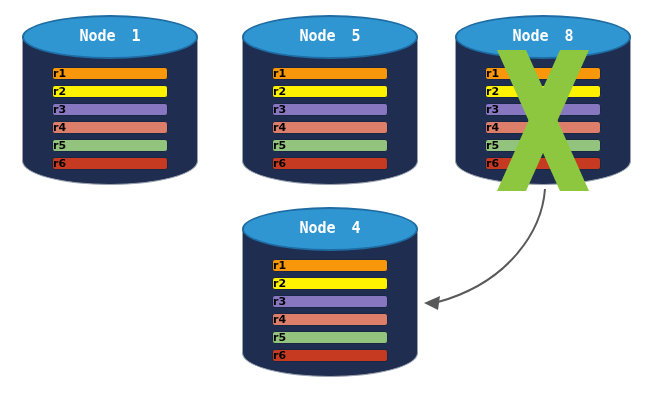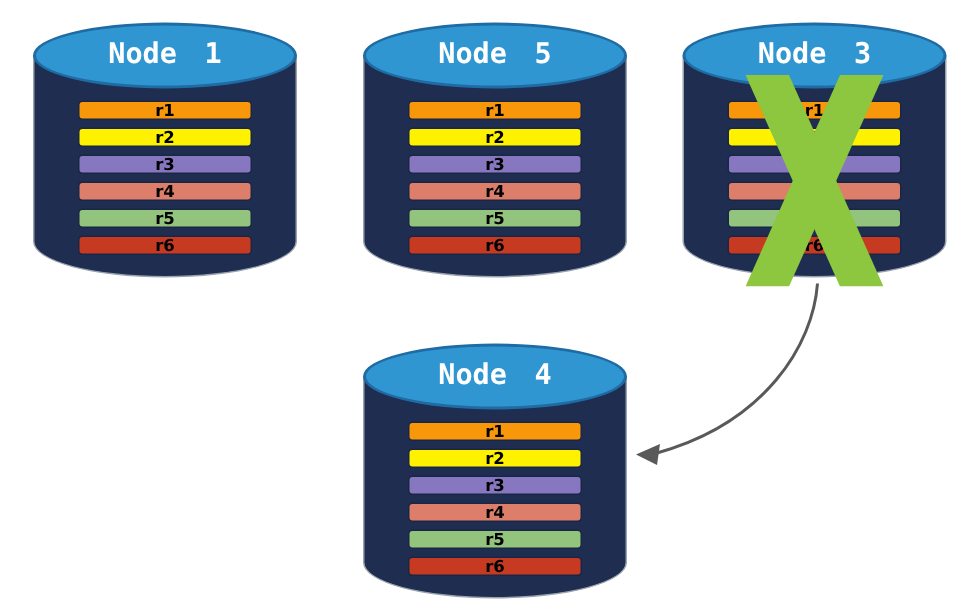--- a/index.html
+++ b/index.html
@@ -36,39 +36,39 @@
     border: 2px solid #1e6ca3;
     border-radius: 50%;
   }
   .node-label {
     position: absolute;
     top: 12px;
     left: 0; right: 0;
     text-align: center;
     font-family: "DejaVu Sans Mono", monospace;
     font-weight: bold;
-    font-size: 19px;
+    font-size: 15px;
     line-height: 19px;
     color: #ffffff;
     word-spacing: 7px;
   }
   .rows {
     position: absolute;
     left: 30px;
     top: 52px;
     width: 116px;
   }
   .row-bar {
     box-sizing: border-box;
     width: 116px;
     height: 13px;
     margin-bottom: 5px;
     border: 1px solid #1a2744;
     border-radius: 3px;
-    text-align: center;
+    text-align: left;
   }
   .row-label {
     display: block;
     font-size: 11px;
     line-height: 11px;
     font-weight: bold;
     color: #000000;
     font-family: "DejaVu Sans", sans-serif;
   }
   .x-overlay {
@@ -139,21 +139,21 @@
         </div>
       <div class="row-bar" style="background-color: rgb(198, 58, 34);">
           <span class="row-label">r6</span>
         </div>
     </div>
   </div>
 
   <div class="node" style="left:455px; top:15px;">
     <div class="cyl-lower" style="background-color: rgb(30, 45, 80);"></div>
     <div class="cyl-top" style="background-color: rgb(48, 150, 210);"></div>
-    <div class="node-label">Node 3</div>
+    <div class="node-label">Node 8</div>
     <div class="rows">
       <div class="row-bar" style="background-color: rgb(247, 151, 9);">
           <span class="row-label">r1</span>
         </div>
       <div class="row-bar" style="background-color: rgb(255, 242, 0);">
           <span class="row-label">r2</span>
         </div>
       <div class="row-bar" style="background-color: rgb(134, 119, 192);">
           <span class="row-label">r3</span>
         </div>
@@ -166,21 +166,21 @@
       <div class="row-bar" style="background-color: rgb(198, 58, 34);">
           <span class="row-label">r6</span>
         </div>
     </div>
     <svg class="x-overlay" viewBox="0 0 92 141">
       <polygon points="0,0 29,0 92,141 63,141" fill="#8DC63F"></polygon>
       <polygon points="63,0 92,0 29,141 0,141" fill="#8DC63F"></polygon>
     </svg>
   </div>
 
-  <div class="node" style="left:242px; top:229px;">
+  <div class="node" style="left:242px; top:207px;">
     <div class="cyl-lower" style="background-color: rgb(30, 45, 80);"></div>
     <div class="cyl-top" style="background-color: rgb(48, 150, 210);"></div>
     <div class="node-label">Node 4</div>
     <div class="rows">
       <div class="row-bar" style="background-color: rgb(247, 151, 9);">
           <span class="row-label">r1</span>
         </div>
       <div class="row-bar" style="background-color: rgb(255, 242, 0);">
           <span class="row-label">r2</span>
         </div>

